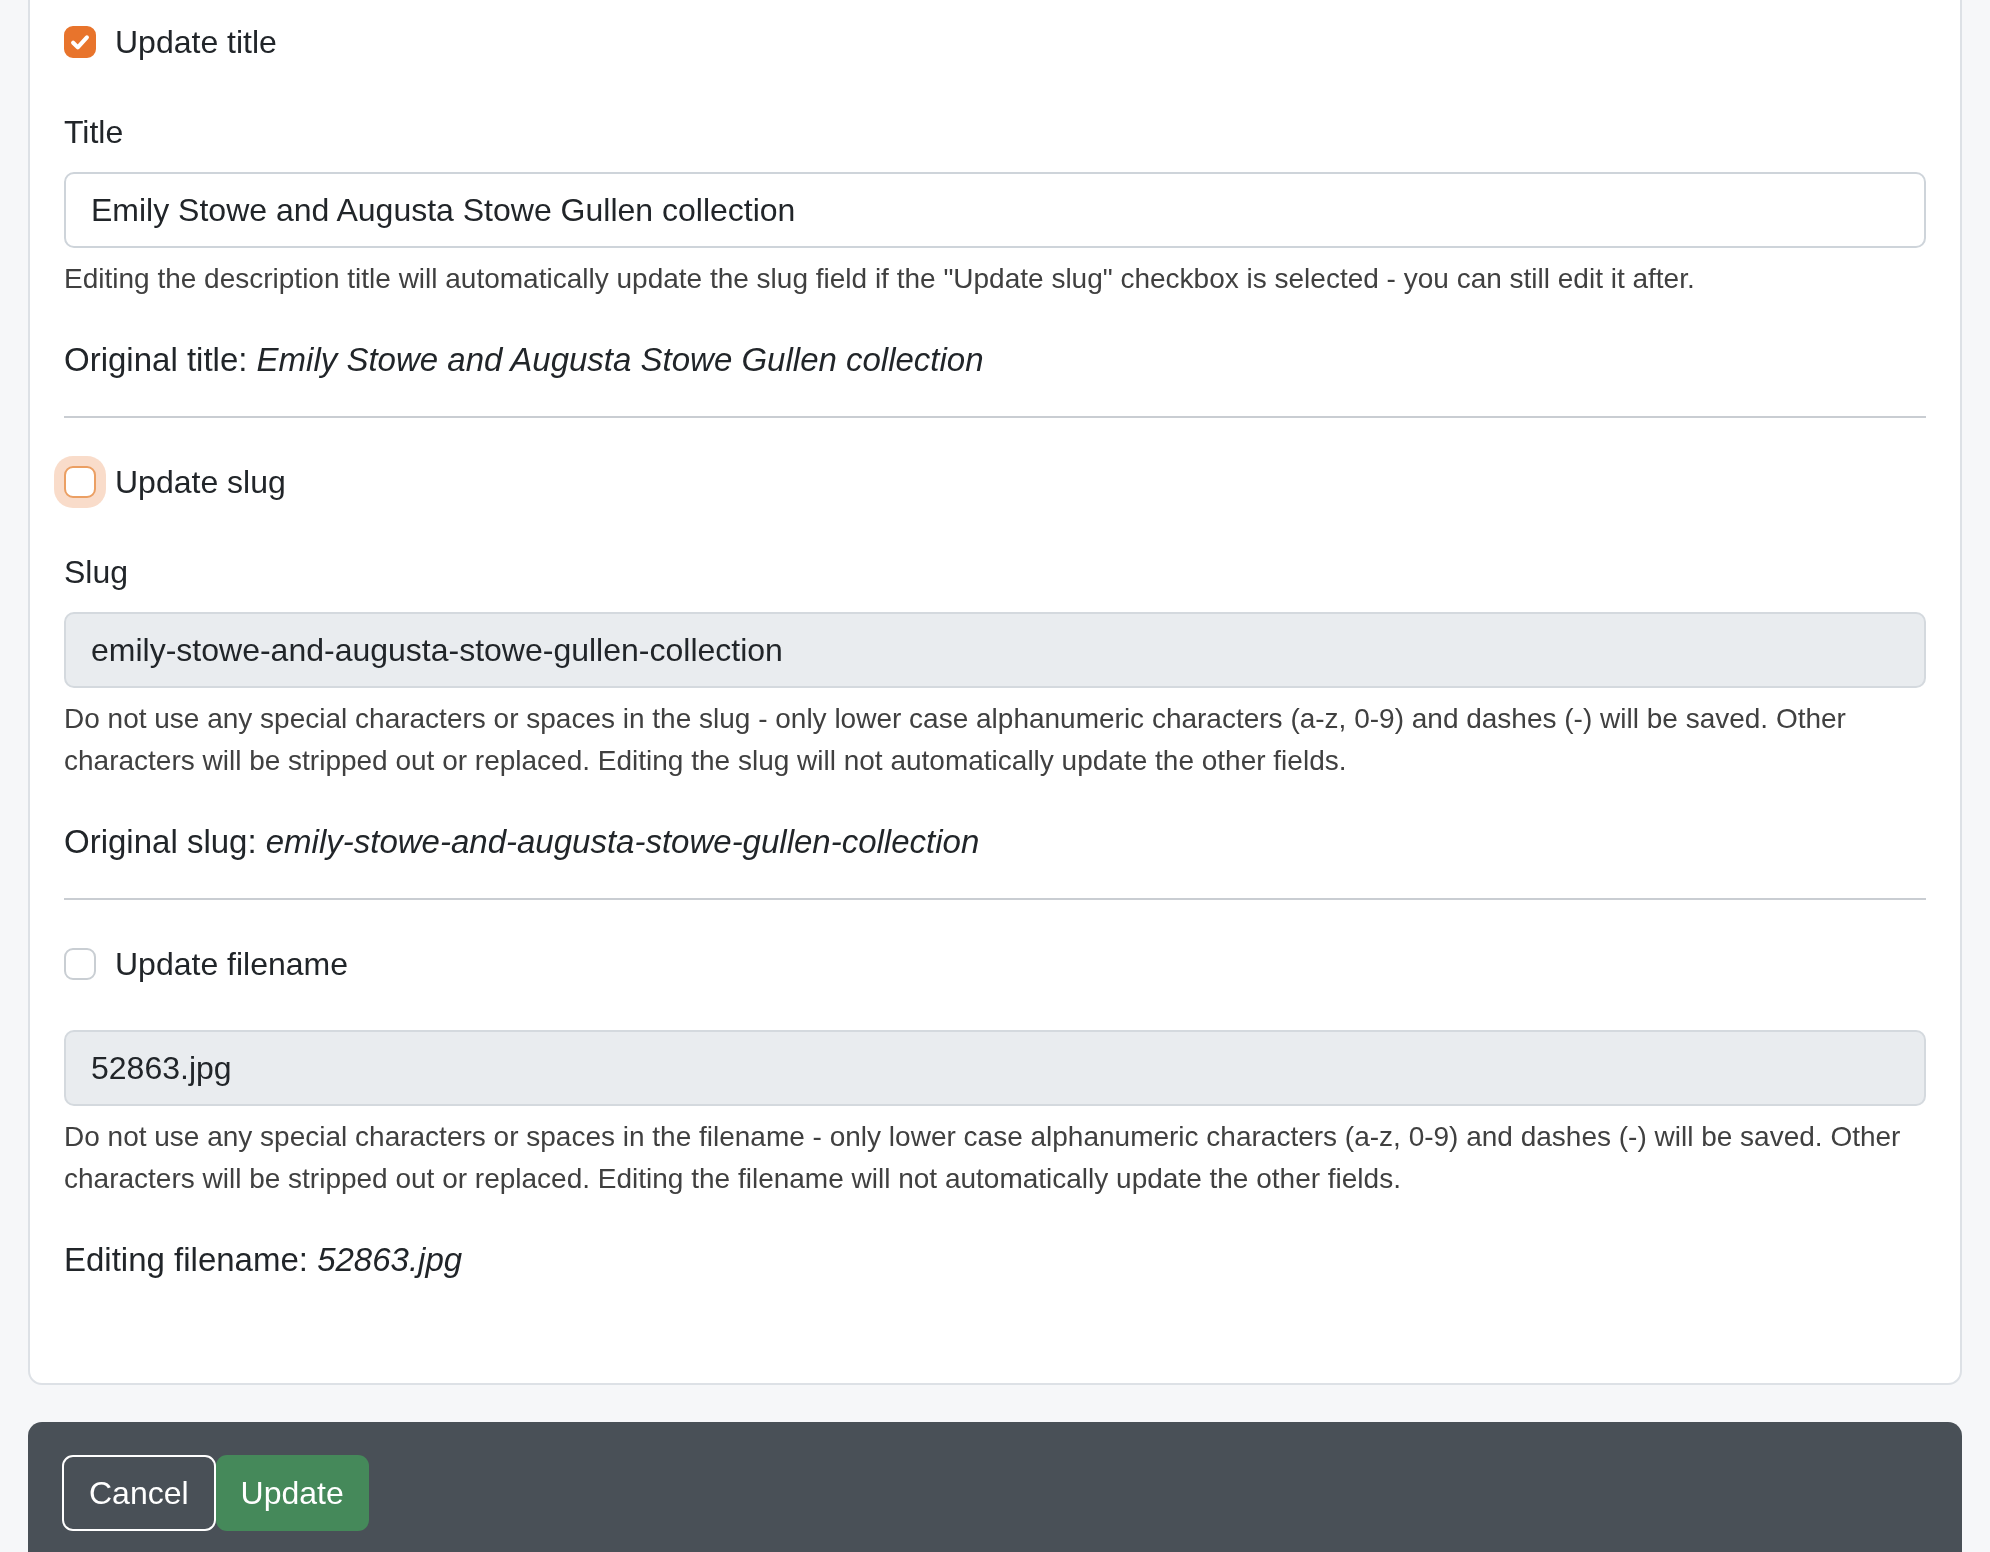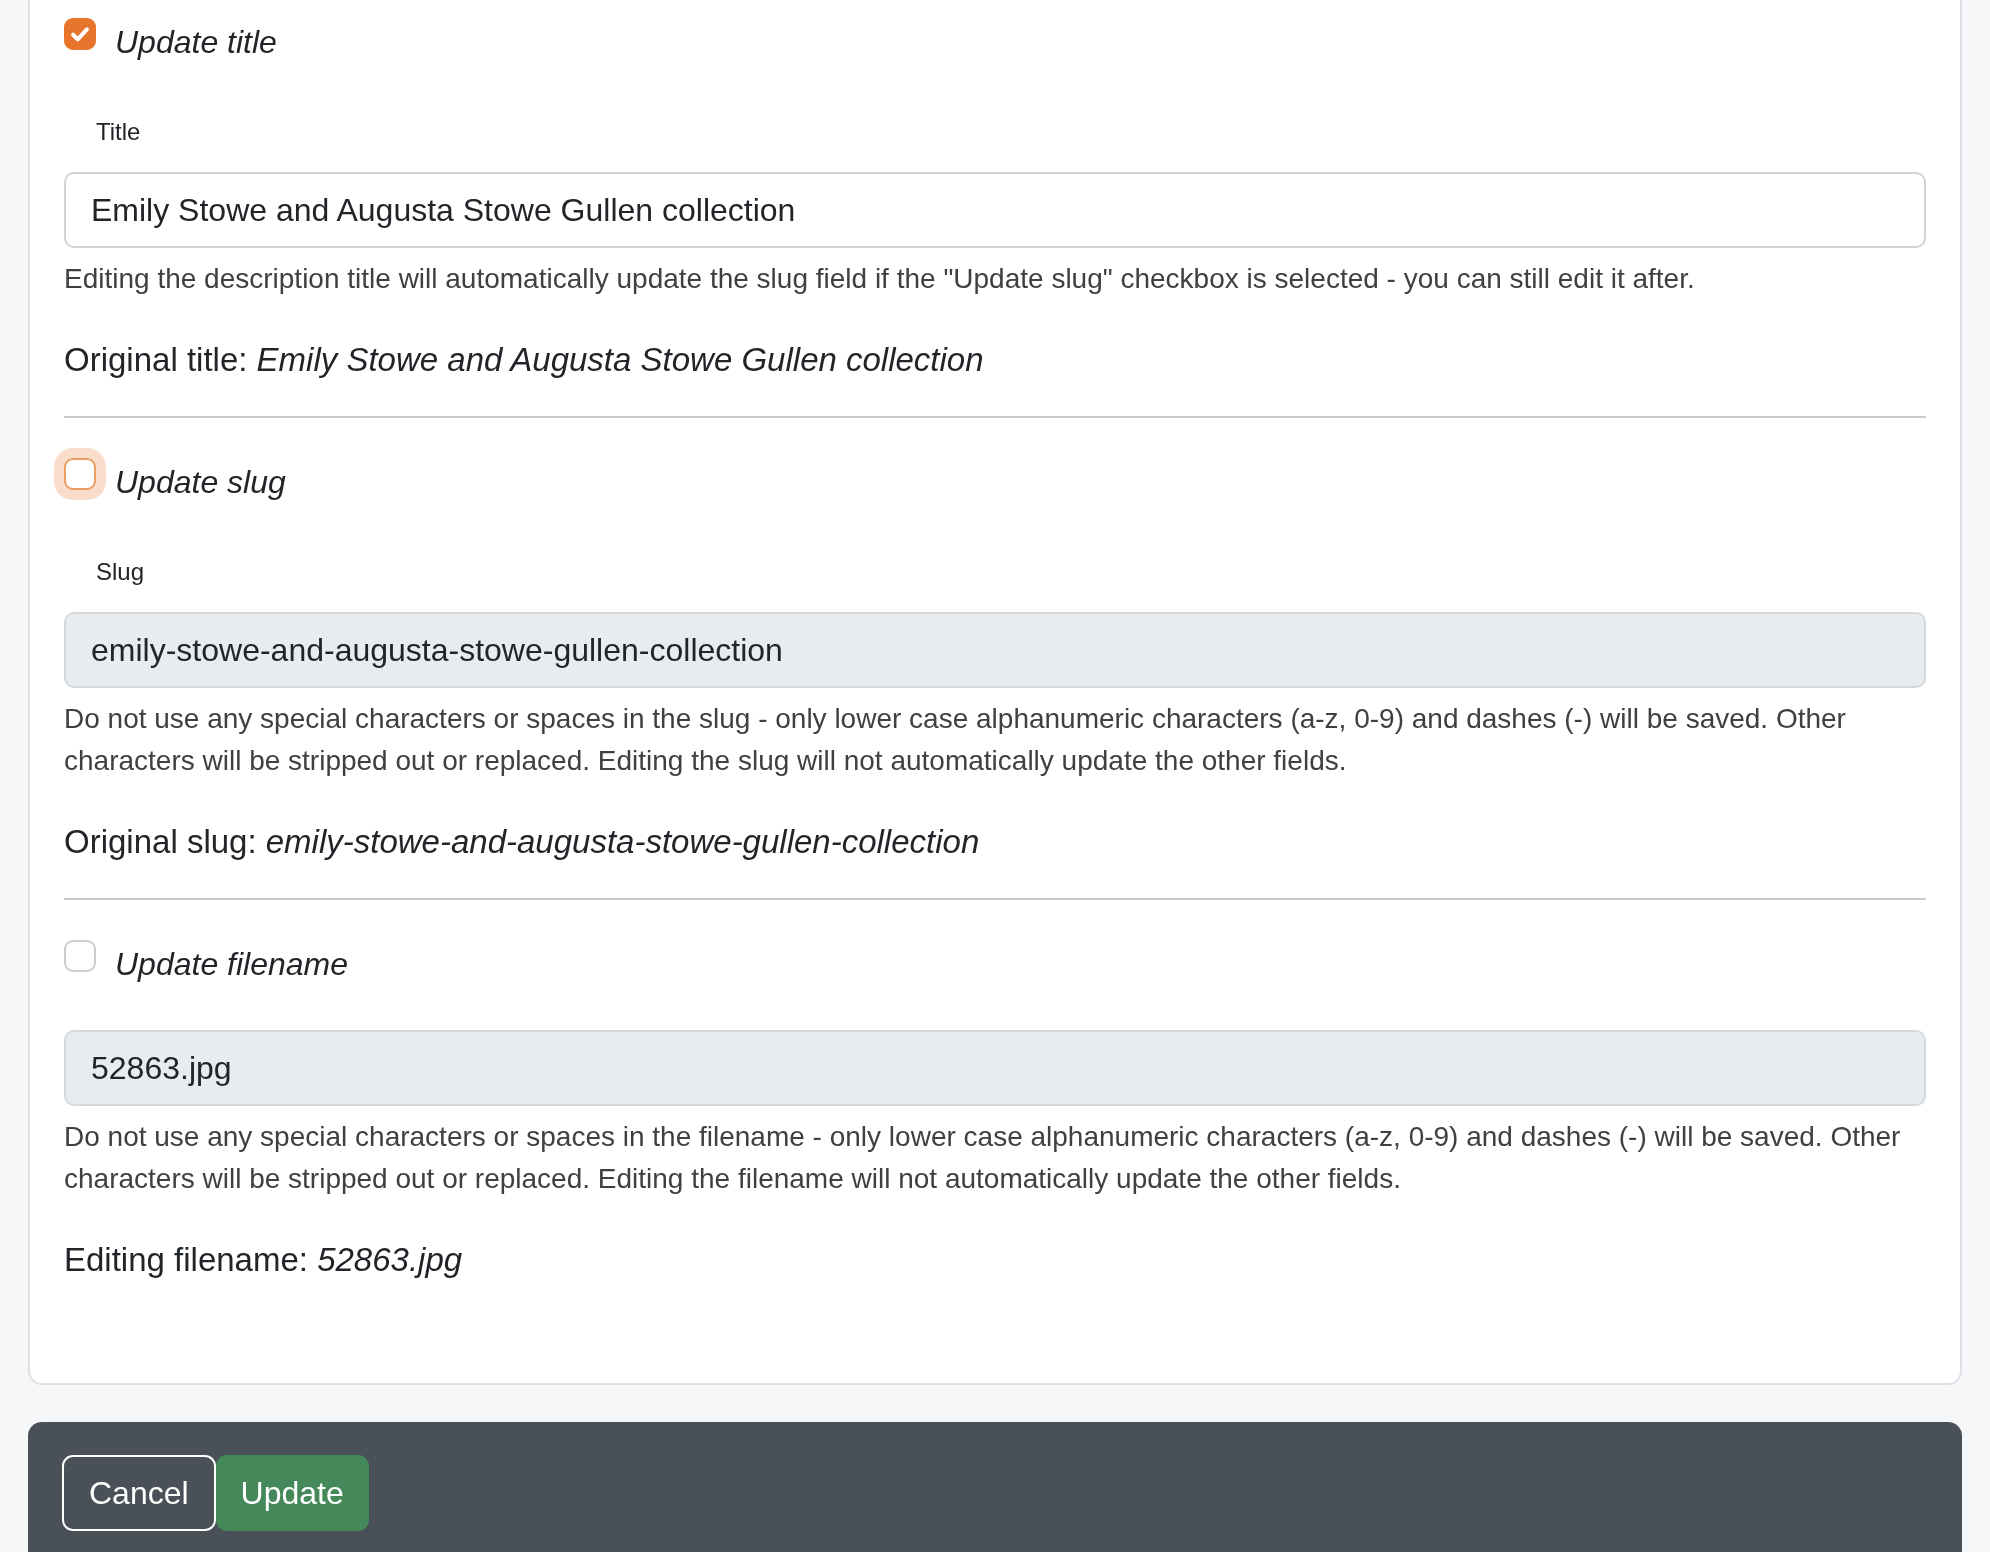--- a/index.html
+++ b/index.html
@@ -13,34 +13,34 @@
   .panel {
     position: absolute;
     left: 28px; top: -40px;
     width: 1934px; height: 1425px;
     box-sizing: border-box;
     background: #ffffff;
     border: 2px solid #dde1e6;
     border-radius: 14px;
     padding: 56px 34px 0 34px;
   }
-  .check-row { display: flex; height: 48px; margin-bottom: 42px; font-style: italic; }
+  .check-row { display: flex; align-items: center; height: 48px; margin-bottom: 42px; }
   .checkbox {
     width: 32px; height: 32px; flex: none;
     box-sizing: border-box; border-radius: 9px;
     display: flex; align-items: center; justify-content: center;
   }
   .checkbox.checked { background: #e8742c; border: 2px solid #e8742c; }
   .checkbox.unchecked-focus {
     background: #fff; border: 2.5px solid #eb9f63;
     box-shadow: 0 0 0 10px rgba(232, 116, 44, 0.25);
   }
   .checkbox.unchecked { background: #fff; border: 2px solid #c9ced3; }
   .check-label { margin-left: 19px; font-size: 32px; line-height: 48px; }
-  .field-label { display: block; font-size: 24px; line-height: 48px; margin-bottom: 16px; margin-left: 32px; }
+  .field-label { display: block; font-size: 32px; line-height: 48px; margin-bottom: 16px; }
   .text-input {
     display: block; width: 100%; box-sizing: border-box;
     height: 76px; padding: 0 25px;
     font-family: inherit; font-size: 32px; color: #212529;
     background: #ffffff; border: 2px solid #ced4da; border-radius: 10px;
     outline: none;
   }
   .text-input:disabled { background: #e9ecef; border-color: #d4d9de; color: #212529; opacity: 1; }
   .help { margin: 10px 0 0 0; font-size: 28px; line-height: 42px; color: #404040; }
   .original { margin: 36px 0 0 0; font-size: 33px; line-height: 48px; }

